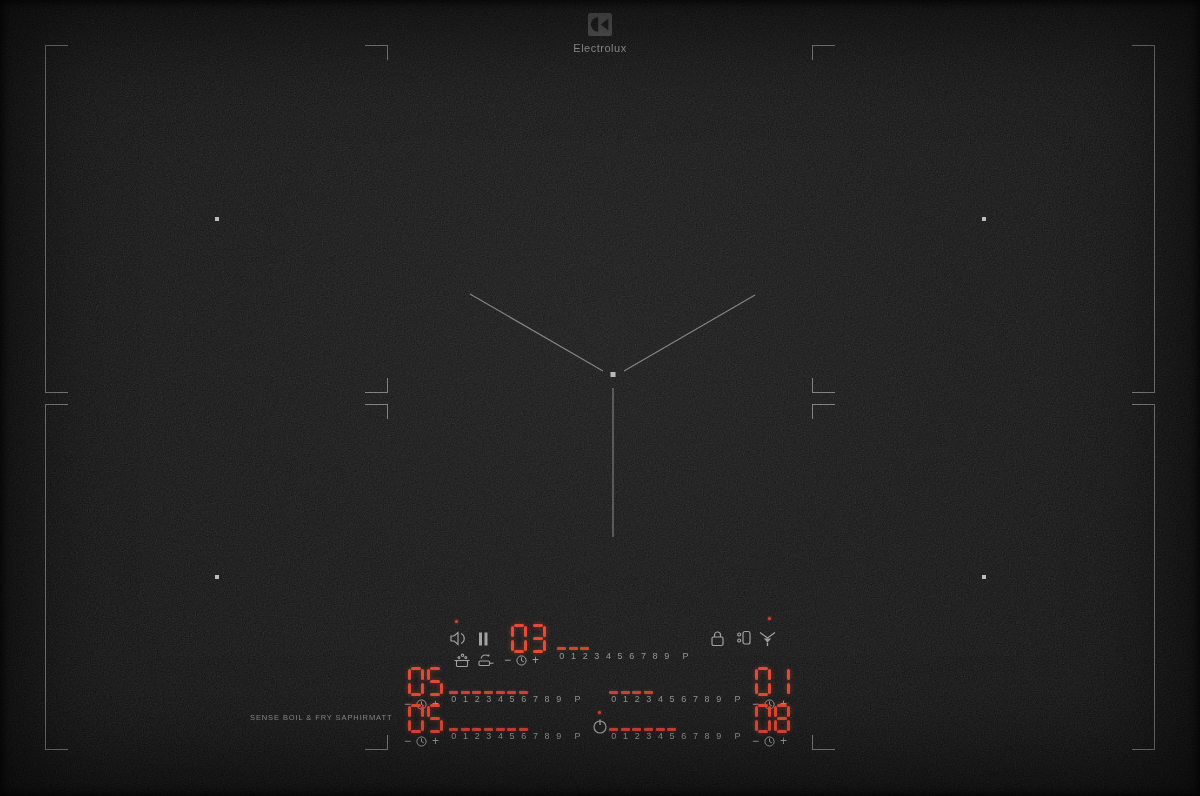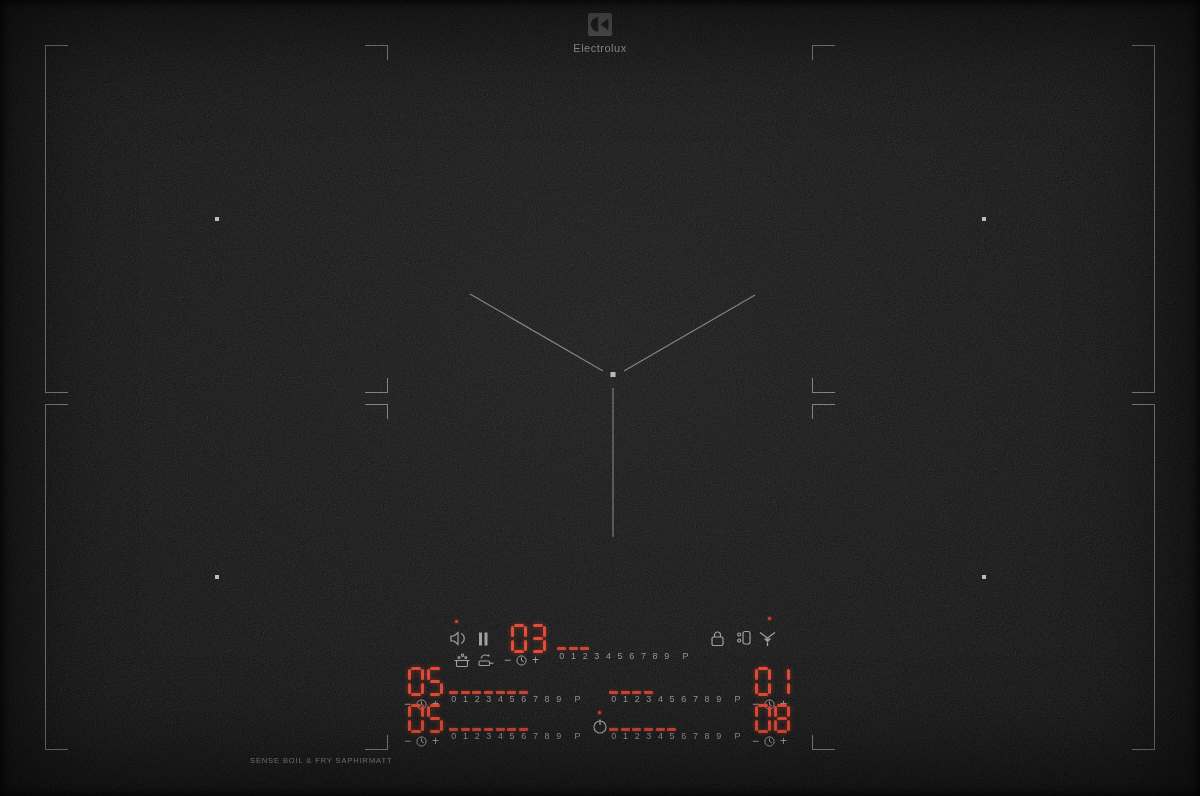--- a/index.html
+++ b/index.html
@@ -300,21 +300,21 @@
   <div class="ctrl" style="left:752px;top:735px">
     <span class="pm">−</span>
     <svg width="11" height="11" viewBox="0 0 11 11">
       <circle cx="5.5" cy="5.5" r="4.6" stroke="#9b9b9b" stroke-width="1" fill="none"></circle>
       <line x1="5.5" y1="5.5" x2="5.5" y2="2.4" stroke="#9b9b9b" stroke-width="1"></line>
       <line x1="5.5" y1="5.5" x2="7.8" y2="6.8" stroke="#9b9b9b" stroke-width="1"></line>
     </svg>
     <span class="pm">+</span>
   </div>
 
-  <div class="label" style="left:250px;top:756px">SENSE BOIL &amp; FRY SAPHIRMATT</div>
+  <div class="label" style="left:250px;top:713px">SENSE BOIL &amp; FRY SAPHIRMATT</div>
 
   <svg class="noise" width="1200" height="796">
     <filter id="nz">
         <feTurbulence type="fractalNoise" baseFrequency="0.85" numOctaves="3" stitchTiles="stitch"></feTurbulence>
       <feColorMatrix type="matrix" values="0 0 0 0 1  0 0 0 0 1  0 0 0 0 1  0.5 0.5 0.5 0 -0.35"></feColorMatrix>
     </filter>
     <rect width="1200" height="796" filter="url(#nz)"></rect>
   </svg>
   <div class="vignette"></div>
 </div>

